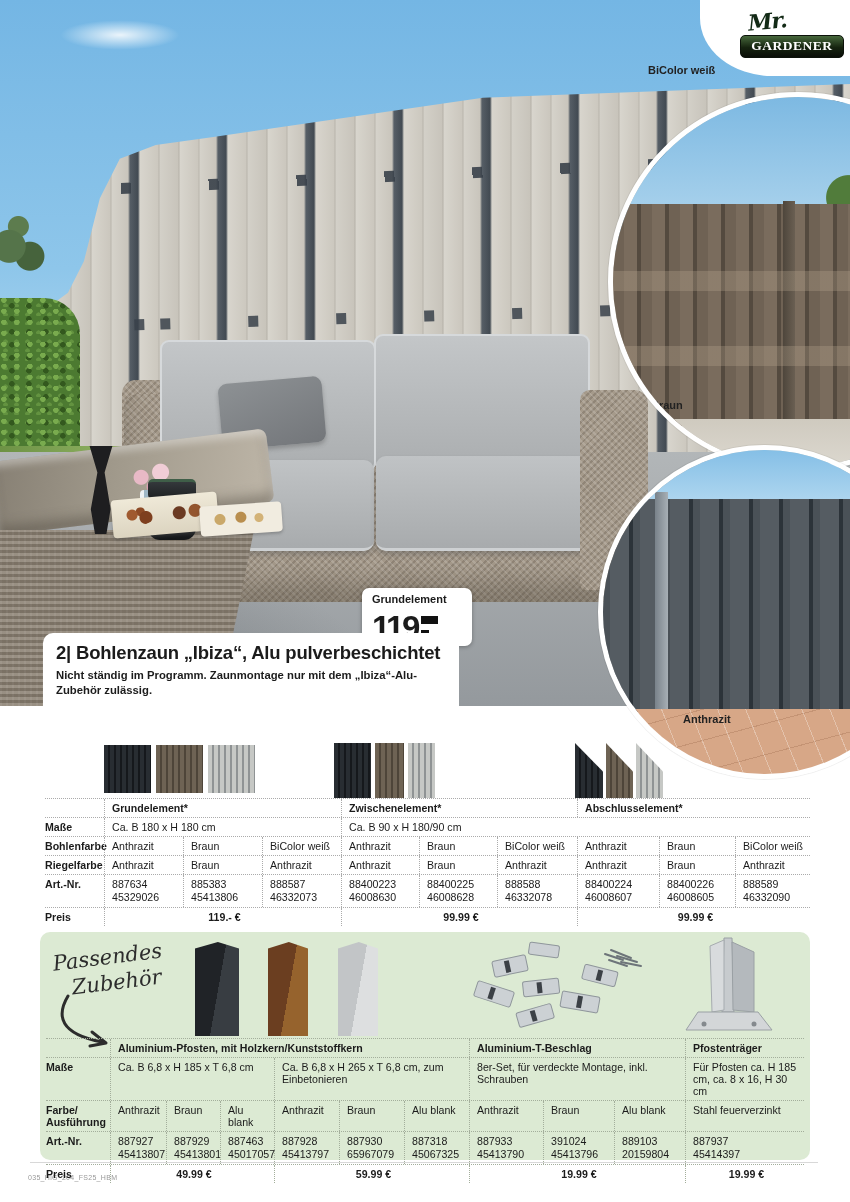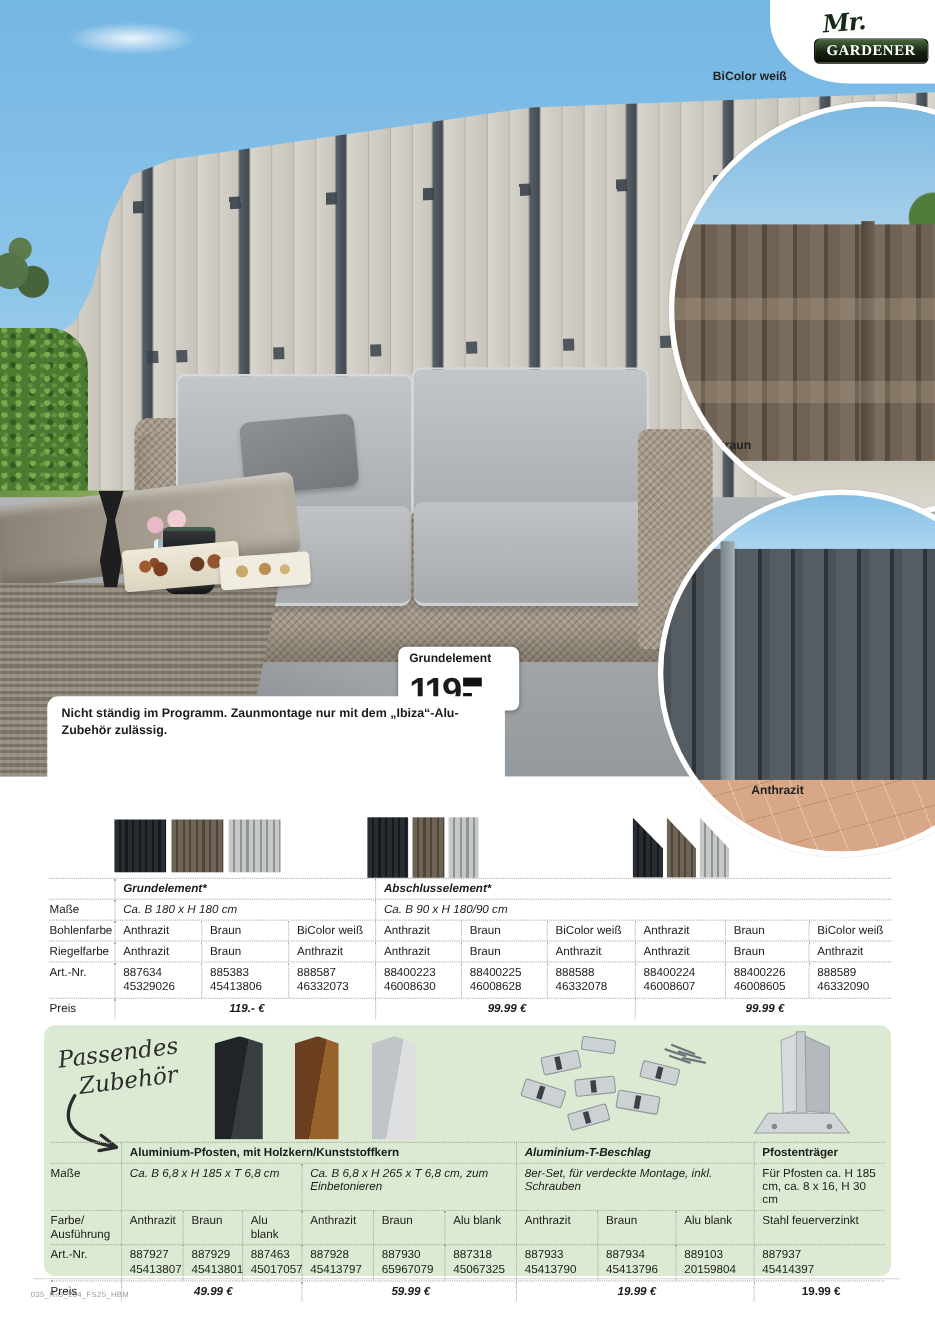--- a/index.html
+++ b/index.html
@@ -136,23 +136,23 @@
   .pat-b{background:repeating-linear-gradient(90deg,#6e6354 0 4px,#4e4539 4px 6px);}
   .pat-c{background:repeating-linear-gradient(90deg,#c6c8c5 0 4px,#8f9394 4px 6px);}
   .cut{clip-path:polygon(0 0,100% 52%,100% 100%,0 100%);}
 
   
   .ptable{position:absolute;font-size:10.6px;color:#1b1b1b;}
   .trow{display:grid;border-top:1px dotted #ababab;}
   .t1{left:45px;top:798px;width:765px;}
   .t1 .trow{grid-template-columns:59px 79px 79px 79px 78px 78px 80px 82px 76px 75px;}
   .c{padding:3px 4px 3px 7px;border-left:1px dotted #ababab;min-height:11px;}
-  .lab-c{border-left:none;padding-left:0;font-weight:normal;}
+  .lab-c{border-left:none;padding-left:0;font-weight:bold;}
   .name-c{font-weight:bold;}
-  .sp3{grid-column:span 3;font-style:italic;}
+  .sp3{grid-column:span 3;}
   .sp6{grid-column:span 6;}
   .bold{font-weight:bold;text-align:center;}
   .art .c span{display:block;line-height:13px;}
 
   
   .acc{position:absolute;left:40px;top:932px;width:770px;height:228px;background:#dcead3;border-radius:10px;z-index:2;}
   .acc .trow{border-top:1px dotted #a3ae9b;}
   .acc .c{border-left:1px dotted #a3ae9b;}
   .acc .lab-c{border-left:none;}
   .t2{left:6px;top:106px;width:758px;}
@@ -242,37 +242,39 @@
     <div class="logo-mr">Mr.</div>
     <div class="logo-bar">GARDENER</div>
   </div>
 
   <div class="badge">
     <div class="badge-label">Grundelement</div>
     <span class="badge-price">119</span><span class="pmark"><i class="dash"></i><i class="dot"></i></span>
   </div>
 
   <div class="descbox">
+    <h1>2| Bohlenzaun „Ibiza“, Alu pulverbeschichtet</h1>
     <p class="note">Nicht ständig im Programm. Zaunmontage nur mit dem „Ibiza“-Alu-Zubehör zulässig.</p>
   </div>
 
   <div class="sw pat-a" style="left:104px;top:745px;width:47px;height:48px;"></div>
   <div class="sw pat-b" style="left:156px;top:745px;width:47px;height:48px;"></div>
   <div class="sw pat-c" style="left:208px;top:745px;width:47px;height:48px;"></div>
   <div class="sw pat-a" style="left:334px;top:743px;width:37px;height:55px;"></div>
   <div class="sw pat-b" style="left:375px;top:743px;width:29px;height:55px;"></div>
   <div class="sw pat-c" style="left:408px;top:743px;width:27px;height:55px;"></div>
   <div class="sw pat-a cut" style="left:575px;top:743px;width:28px;height:55px;"></div>
   <div class="sw pat-b cut" style="left:606px;top:743px;width:27px;height:55px;"></div>
   <div class="sw pat-c cut" style="left:636px;top:743px;width:27px;height:55px;"></div>
 
   <div class="ptable t1">
     <div class="trow">
       <div class="c lab-c"></div>
       <div class="c name-c sp3">Grundelement*</div>
+      <div class="c name-c sp3">Zwischenelement*</div>
       <div class="c name-c sp3">Abschlusselement*</div>
     </div>
     <div class="trow">
       <div class="c lab-c">Maße</div>
       <div class="c sp3">Ca. B 180 x H 180 cm</div>
       <div class="c sp3">Ca. B 90 x H 180/90 cm</div>
     </div>
     <div class="trow">
       <div class="c lab-c">Bohlenfarbe</div>
       <div class="c">Anthrazit</div>
@@ -448,21 +450,21 @@
           </div>
         <div class="c">
             <span>887318</span>
             <span>45067325</span>
           </div>
         <div class="c">
             <span>887933</span>
             <span>45413790</span>
           </div>
         <div class="c">
-            <span>887934</span>
+            <span>391024</span>
             <span>45413796</span>
           </div>
         <div class="c">
             <span>889103</span>
             <span>20159804</span>
           </div>
         <div class="c">
             <span>887937</span>
             <span>45414397</span>
           </div>

